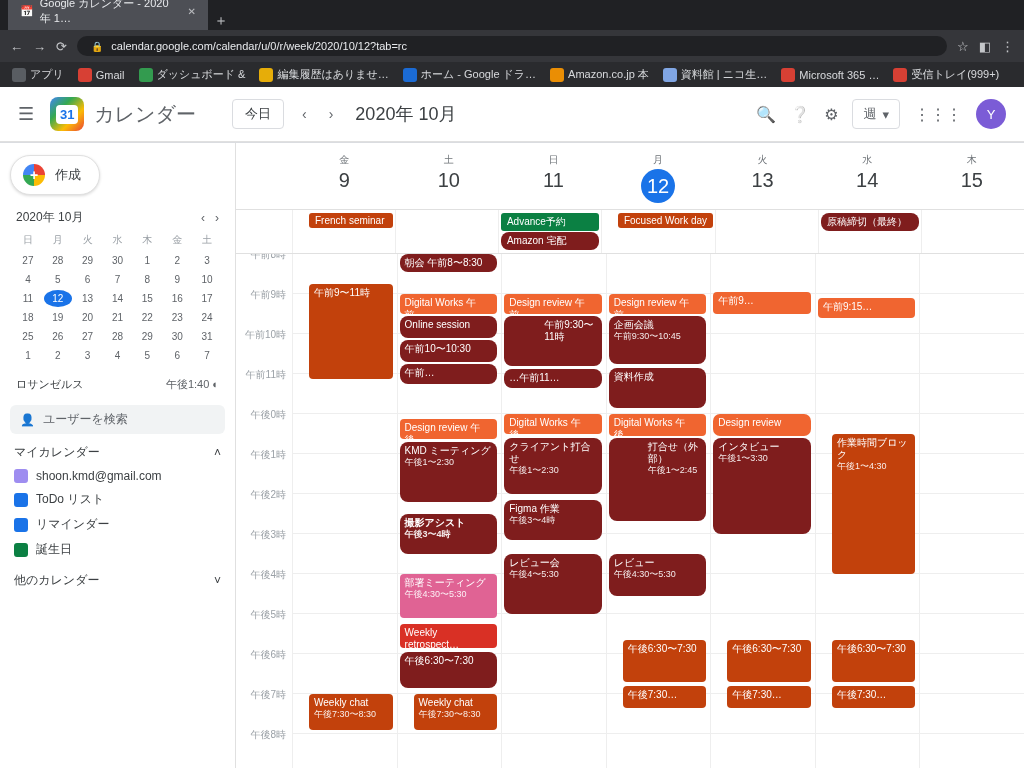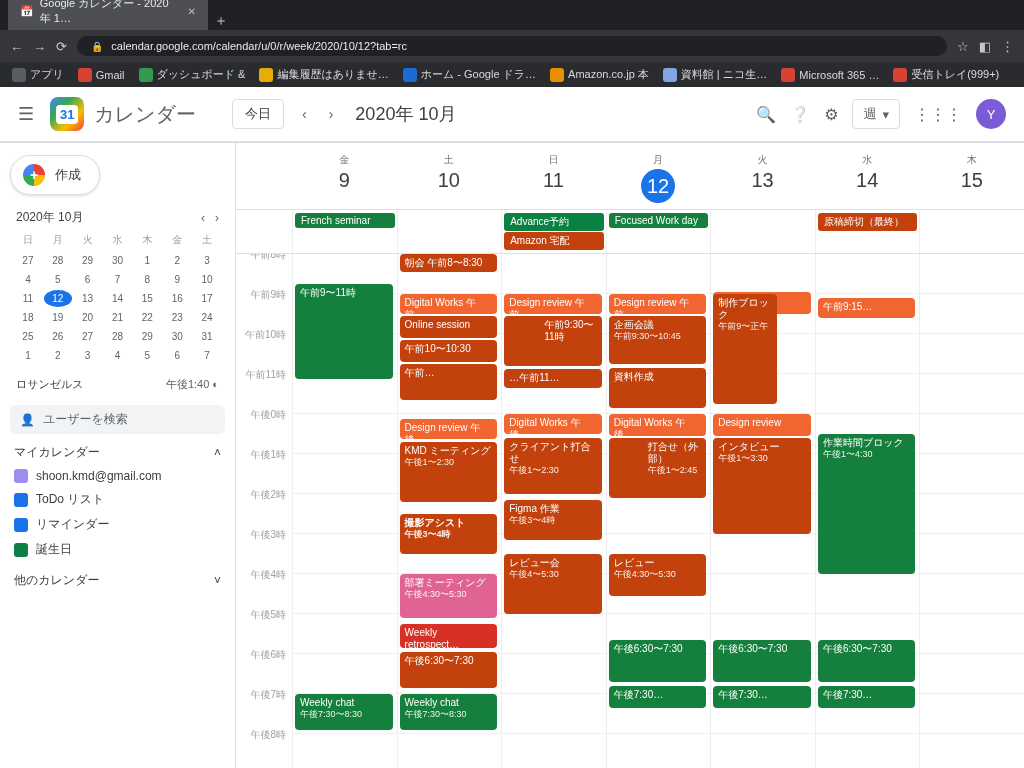--- a/index.html
+++ b/index.html
@@ -141,22 +141,22 @@
     background:repeating-linear-gradient(to bottom, transparent 0 39px, #eee 39px 40px);
   }
   .event {
     position:absolute; left:2px; right:4px;
     border-radius:4px; color:#fff; font-size:10px;
     padding:3px 5px; overflow:hidden; line-height:1.2;
   }
   .event .t { font-size:9px; opacity:.9; display:block;}
 
   
-  .c-lav { background:#15803d; }   
-  .c-mag { background:#c2410c; }   
+  .c-lav { background:#c2410c;margin-left:14px; }   
+  .c-mag { background:#7f1d1d;border-radius:8px; }   
   .c-red { background:#d93025; }   
   .c-orn { background:#f06530; }   
   .c-grn { background:#0b8043; }   
   .c-pnk { background:#e06394; }   
 
 </style>
 </head>
 <body>
 
 <div class="browser-chrome">
@@ -432,21 +432,21 @@
       <div class="grid-cols" id="grid-cols">
           <div class="grid-col">
             <div class="event c-lav" style="top: 30px; height: 95px;">午前9〜11時</div>
             <div class="event c-lav" style="top: 440px; height: 36px;">Weekly chat<span class="t">午後7:30〜8:30</span></div>
           </div>
           <div class="grid-col">
             <div class="event c-mag" style="top: 0px; height: 18px;">朝会 午前8〜8:30</div>
             <div class="event c-orn" style="top: 40px; height: 20px;">Digital Works  午前…</div>
             <div class="event c-mag" style="top: 62px; height: 22px;">Online session</div>
             <div class="event c-mag" style="top: 86px; height: 22px;">午前10〜10:30</div>
-            <div class="event c-mag" style="top: 110px; height: 36px;">午前…</div>
+            <div class="event c-mag" style="top: 110px; height: 20px;">午前…</div>
             <div class="event c-orn" style="top: 165px; height: 20px;">Design review  午後…</div>
             <div class="event c-mag" style="top: 188px; height: 60px;">KMD ミーティング<span class="t">午後1〜2:30</span></div>
             <div class="event c-mag" style="top: 260px; height: 40px; font-weight: bold;">撮影アシスト<span class="t">午後3〜4時</span></div>
             <div class="event c-pnk" style="top: 320px; height: 44px;">部署ミーティング<span class="t">午後4:30〜5:30</span></div>
             <div class="event c-red" style="top: 370px; height: 24px;">Weekly retrospect…</div>
             <div class="event c-mag" style="top: 398px; height: 36px;">午後6:30〜7:30</div>
             <div class="event c-lav" style="top: 440px; height: 36px;">Weekly chat<span class="t">午後7:30〜8:30</span></div>
           </div>
           <div class="grid-col">
             <div class="event c-orn" style="top: 40px; height: 20px;">Design review  午前…</div>
@@ -455,29 +455,28 @@
             <div class="event c-orn" style="top: 160px; height: 20px;">Digital Works  午後…</div>
             <div class="event c-mag" style="top: 184px; height: 56px;">クライアント打合せ<span class="t">午後1〜2:30</span></div>
             <div class="event c-mag" style="top: 246px; height: 40px;">Figma 作業<span class="t">午後3〜4時</span></div>
             <div class="event c-mag" style="top: 300px; height: 60px;">レビュー会<span class="t">午後4〜5:30</span></div>
           </div>
           <div class="grid-col">
             <div class="event c-orn" style="top: 40px; height: 20px;">Design review  午前…</div>
             <div class="event c-mag" style="top: 62px; height: 48px;">企画会議<span class="t">午前9:30〜10:45</span></div>
             <div class="event c-mag" style="top: 114px; height: 40px;">資料作成</div>
             <div class="event c-orn" style="top: 160px; height: 22px;">Digital Works  午後…</div>
-            <div class="event c-mag" style="top: 184px; height: 60px; padding-left: 39px;">打合せ（外部）<span class="t">午後1〜2:45</span></div>
+            <div class="event c-mag" style="top: 184px; height: 83px; padding-left: 39px;">打合せ（外部）<span class="t">午後1〜2:45</span></div>
             <div class="event c-mag" style="top: 300px; height: 42px;">レビュー<span class="t">午後4:30〜5:30</span></div>
             <div class="event c-lav" style="top: 386px; height: 42px;">午後6:30〜7:30</div>
             <div class="event c-lav" style="top: 432px; height: 22px;">午後7:30…</div>
           </div>
           <div class="grid-col">
             <div class="event c-orn" style="top: 38px; height: 22px;">午前9…</div>
-            <div class="event c-mag" style="top: 40px; height: 110px; right: 38px;">制作ブロック<span class="t">午前9〜正午</span></div>
-            <div class="event c-orn" style="top: 160px; height: 22px;">Design review</div>
+            <div class="event c-orn" style="top: 160px; height: 22px; border-radius: 7px;">Design review</div>
             <div class="event c-mag" style="top: 184px; height: 96px;">インタビュー<span class="t">午後1〜3:30</span></div>
             <div class="event c-lav" style="top: 386px; height: 42px;">午後6:30〜7:30</div>
             <div class="event c-lav" style="top: 432px; height: 22px;">午後7:30…</div>
           </div>
           <div class="grid-col">
             <div class="event c-orn" style="top: 44px; height: 20px;">午前9:15…</div>
             <div class="event c-lav" style="top: 180px; height: 140px;">作業時間ブロック<span class="t">午後1〜4:30</span></div>
             <div class="event c-lav" style="top: 386px; height: 42px;">午後6:30〜7:30</div>
             <div class="event c-lav" style="top: 432px; height: 22px;">午後7:30…</div>
           </div>

